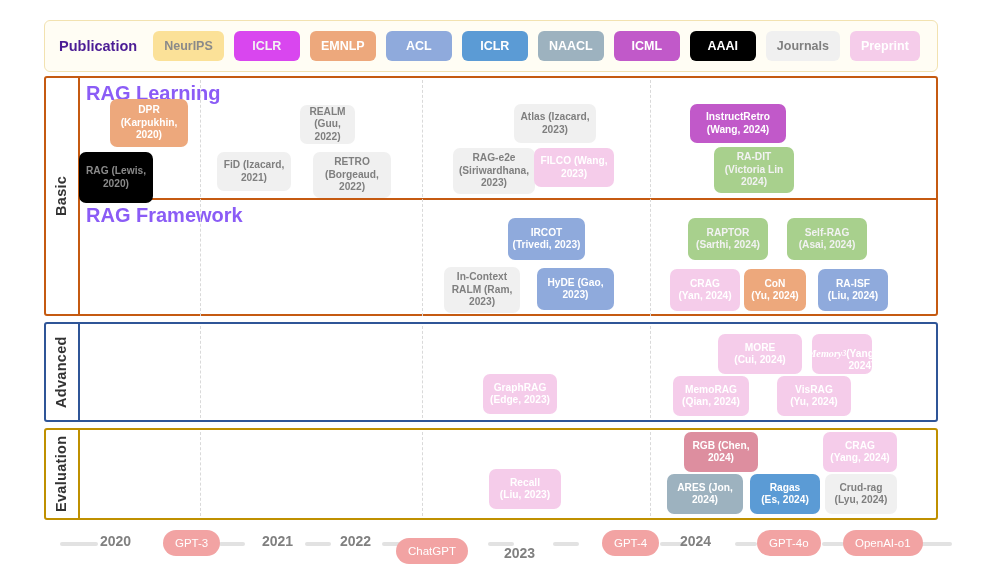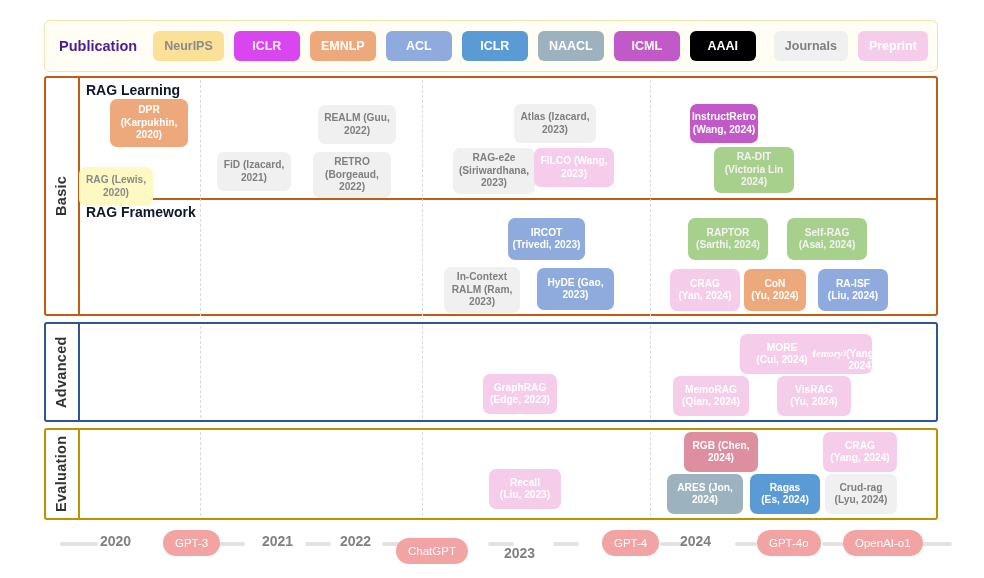--- a/index.html
+++ b/index.html
@@ -70,23 +70,23 @@
     letter-spacing: 0.3px;
   }
   .cat-divider {
     position: absolute;
     width: 0;
     border-left-style: solid;
     border-left-width: 2px;
   }
   .sub-title {
     position: absolute;
-    font-size: 14px;
-    font-weight: bold;
-    color: #0f172a;
+    font-size: 20px;
+    font-weight: bold;
+    color: #8b5cf6;
     white-space: nowrap;
   }
   .sub-sep {
     position: absolute;
     height: 0;
     border-top-width: 2px;
     border-top-style: solid;
   }
 
   
@@ -158,21 +158,21 @@
     <span id="legend-title">Publication</span>
     <div id="legend-chips" style="display: flex; align-items: center;">
         <div class="legend-chip" style="background: rgb(251, 225, 152); color: rgb(138, 138, 138);">NeurIPS</div>
         <div class="legend-chip" style="background: #d946ef; color: rgb(242, 242, 242);">ICLR</div>
         <div class="legend-chip" style="background: rgb(237, 168, 124); color: rgb(255, 255, 255);">EMNLP</div>
         <div class="legend-chip" style="background: rgb(143, 170, 220); color: rgb(255, 255, 255);">ACL</div>
         <div class="legend-chip" style="background: rgb(91, 155, 213); color: rgb(255, 255, 255);">ICLR</div>
         <div class="legend-chip" style="background: rgb(157, 178, 191); color: rgb(255, 255, 255); border-radius: 6px;">NAACL</div>
         <div class="legend-chip" style="background: rgb(193, 89, 201); color: rgb(255, 255, 255);">ICML</div>
         <div class="legend-chip" style="background: #000000; color: rgb(255, 255, 255);">AAAI</div>
-        <div class="legend-chip" style="background: rgb(240, 240, 240); color: rgb(127, 127, 127); margin-left: 8px;">Journals</div>
+        <div class="legend-chip" style="background: rgb(240, 240, 240); color: rgb(127, 127, 127);">Journals</div>
         <div class="legend-chip" style="background: rgb(245, 204, 234); color: rgb(255, 255, 255);">Preprint</div>
       </div>
   </div>
 
   <div class="cat-frame" style="left:44px; top:76px; width:894px; height:240px; border-width:2.4px; border-color:#c55a11;"></div>
   <div class="cat-divider" style="left:78px; top:76px; height:240px; border-left-color:#c55a11;"></div>
   <div class="cat-label" style="left:44px; top:76px; width:34px; height:240px;">Basic</div>
   <div class="sub-sep" style="left:78px; top:198px; width:860px; border-top-color:#c55a11;"></div>
   <div class="sub-title" style="left:86px; top:82px;">RAG Learning</div>
   <div class="sub-title" style="left:86px; top:204px;">RAG Framework</div>
@@ -192,43 +192,43 @@
   <div class="vdash" style="left:200px; top:326px; height:92px;"></div>
   <div class="vdash" style="left:422px; top:326px; height:92px;"></div>
   <div class="vdash" style="left:650px; top:326px; height:92px;"></div>
 
   <div class="vdash" style="left:200px; top:432px; height:84px;"></div>
   <div class="vdash" style="left:422px; top:432px; height:84px;"></div>
   <div class="vdash" style="left:650px; top:432px; height:84px;"></div>
 
   <div id="layer-rag_learning">
       <div class="node" style="left: 110px; top: 99px; width: 78px; height: 48px; background: rgb(237, 168, 124); color: rgb(255, 255, 255);">DPR<br>(Karpukhin,<br>2020)</div>
-      <div class="node" style="left: 79px; top: 167px; width: 74px; height: 39px; background: #fef9c3; color: rgb(138, 138, 138);">RAG (Lewis,<br>2020)</div>
+      <div class="node" style="left: 79px; top: 152px; width: 74px; height: 51px; background: #000000; color: rgb(138, 138, 138);">RAG (Lewis,<br>2020)</div>
       <div class="node" style="left: 217px; top: 152px; width: 74px; height: 39px; background: rgb(240, 240, 240); color: rgb(127, 127, 127);">FiD (Izacard,<br>2021)</div>
-      <div class="node" style="left: 318px; top: 105px; width: 78px; height: 39px; background: rgb(240, 240, 240); color: rgb(127, 127, 127); border-radius: 7px;">REALM (Guu,<br>2022)</div>
+      <div class="node" style="left: 300px; top: 105px; width: 55px; height: 39px; background: rgb(240, 240, 240); color: rgb(127, 127, 127); border-radius: 7px;">REALM (Guu,<br>2022)</div>
       <div class="node" style="left: 313px; top: 152px; width: 78px; height: 46px; background: rgb(240, 240, 240); color: rgb(127, 127, 127);">RETRO<br>(Borgeaud,<br>2022)</div>
       <div class="node" style="left: 453px; top: 148px; width: 82px; height: 46px; background: rgb(240, 240, 240); color: rgb(127, 127, 127);">RAG-e2e<br>(Siriwardhana,<br>2023)</div>
       <div class="node" style="left: 514px; top: 104px; width: 82px; height: 39px; background: rgb(240, 240, 240); color: rgb(127, 127, 127);">Atlas (Izacard,<br>2023)</div>
       <div class="node" style="left: 534px; top: 148px; width: 80px; height: 39px; background: rgb(245, 204, 234); color: rgb(255, 255, 255);">FILCO (Wang,<br>2023)</div>
-      <div class="node" style="left: 690px; top: 104px; width: 68px; height: 39px; background: rgb(193, 89, 201); color: rgb(255, 255, 255);">InstructRetro<br>(Wang, 2024)</div>
+      <div class="node" style="left: 690px; top: 104px; width: 96px; height: 39px; background: rgb(193, 89, 201); color: rgb(255, 255, 255);">InstructRetro<br>(Wang, 2024)</div>
       <div class="node" style="left: 714px; top: 147px; width: 80px; height: 46px; background: rgb(168, 208, 141); color: rgb(242, 242, 242);">RA-DIT<br>(Victoria Lin<br>2024)</div>
     </div>
   <div id="layer-rag_framework">
       <div class="node" style="left: 508px; top: 218px; width: 77px; height: 42px; background: rgb(143, 170, 220); color: rgb(255, 255, 255);">IRCOT<br>(Trivedi, 2023)</div>
       <div class="node" style="left: 444px; top: 267px; width: 76px; height: 46px; background: rgb(240, 240, 240); color: rgb(127, 127, 127);">In-Context<br>RALM (Ram,<br>2023)</div>
       <div class="node" style="left: 537px; top: 268px; width: 77px; height: 42px; background: rgb(143, 170, 220); color: rgb(255, 255, 255);">HyDE (Gao,<br>2023)</div>
       <div class="node" style="left: 688px; top: 218px; width: 80px; height: 42px; background: rgb(168, 208, 141); color: rgb(242, 242, 242);">RAPTOR<br>(Sarthi, 2024)</div>
       <div class="node" style="left: 787px; top: 218px; width: 80px; height: 42px; background: rgb(168, 208, 141); color: rgb(242, 242, 242);">Self-RAG<br>(Asai, 2024)</div>
       <div class="node" style="left: 670px; top: 269px; width: 70px; height: 42px; background: rgb(245, 204, 234); color: rgb(255, 255, 255);">CRAG<br>(Yan, 2024)</div>
       <div class="node" style="left: 744px; top: 269px; width: 62px; height: 42px; background: rgb(237, 168, 124); color: rgb(255, 255, 255);">CoN<br>(Yu, 2024)</div>
       <div class="node" style="left: 818px; top: 269px; width: 70px; height: 42px; background: rgb(143, 170, 220); color: rgb(255, 255, 255);">RA-ISF<br>(Liu, 2024)</div>
     </div>
   <div id="layer-advanced">
       <div class="node" style="left: 483px; top: 374px; width: 74px; height: 40px; background: rgb(245, 204, 234); color: rgb(255, 255, 255);">GraphRAG<br>(Edge, 2023)</div>
-      <div class="node" style="left: 740px; top: 334px; width: 84px; height: 40px; background: rgb(245, 204, 234); color: rgb(255, 255, 255);">MORE<br>(Cui, 2024)</div>
+      <div class="node" style="left: 718px; top: 334px; width: 84px; height: 40px; background: rgb(245, 204, 234); color: rgb(255, 255, 255);">MORE<br>(Cui, 2024)</div>
       <div class="node" style="left: 812px; top: 334px; width: 60px; height: 40px; background: rgb(245, 204, 234); color: rgb(255, 255, 255);"><span class="ital">Memory</span><sup class="ital">3</sup><br>(Yang, 2024)</div>
       <div class="node" style="left: 673px; top: 376px; width: 76px; height: 40px; background: rgb(245, 204, 234); color: rgb(255, 255, 255);">MemoRAG<br>(Qian, 2024)</div>
       <div class="node" style="left: 777px; top: 376px; width: 74px; height: 40px; background: rgb(245, 204, 234); color: rgb(255, 255, 255);">VisRAG<br>(Yu, 2024)</div>
     </div>
   <div id="layer-evaluation">
       <div class="node" style="left: 489px; top: 469px; width: 72px; height: 40px; background: rgb(245, 204, 234); color: rgb(255, 255, 255);">Recall<br>(Liu, 2023)</div>
       <div class="node" style="left: 684px; top: 432px; width: 74px; height: 40px; background: rgb(221, 142, 159); color: rgb(255, 255, 255);">RGB (Chen,<br>2024)</div>
       <div class="node" style="left: 823px; top: 432px; width: 74px; height: 40px; background: rgb(245, 204, 234); color: rgb(255, 255, 255);">CRAG<br>(Yang, 2024)</div>
       <div class="node" style="left: 667px; top: 474px; width: 76px; height: 40px; background: rgb(157, 178, 191); color: rgb(255, 255, 255);">ARES (Jon,<br>2024)</div>
       <div class="node" style="left: 750px; top: 474px; width: 70px; height: 40px; background: rgb(91, 155, 213); color: rgb(255, 255, 255);">Ragas<br>(Es, 2024)</div>

